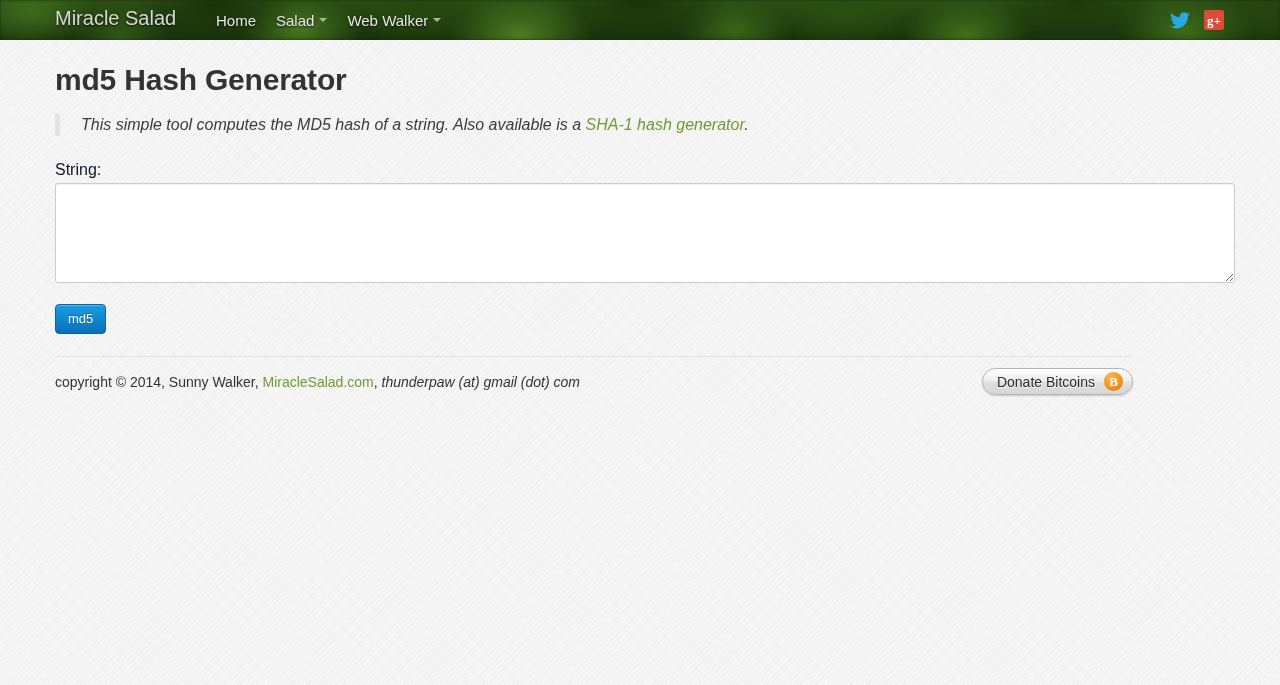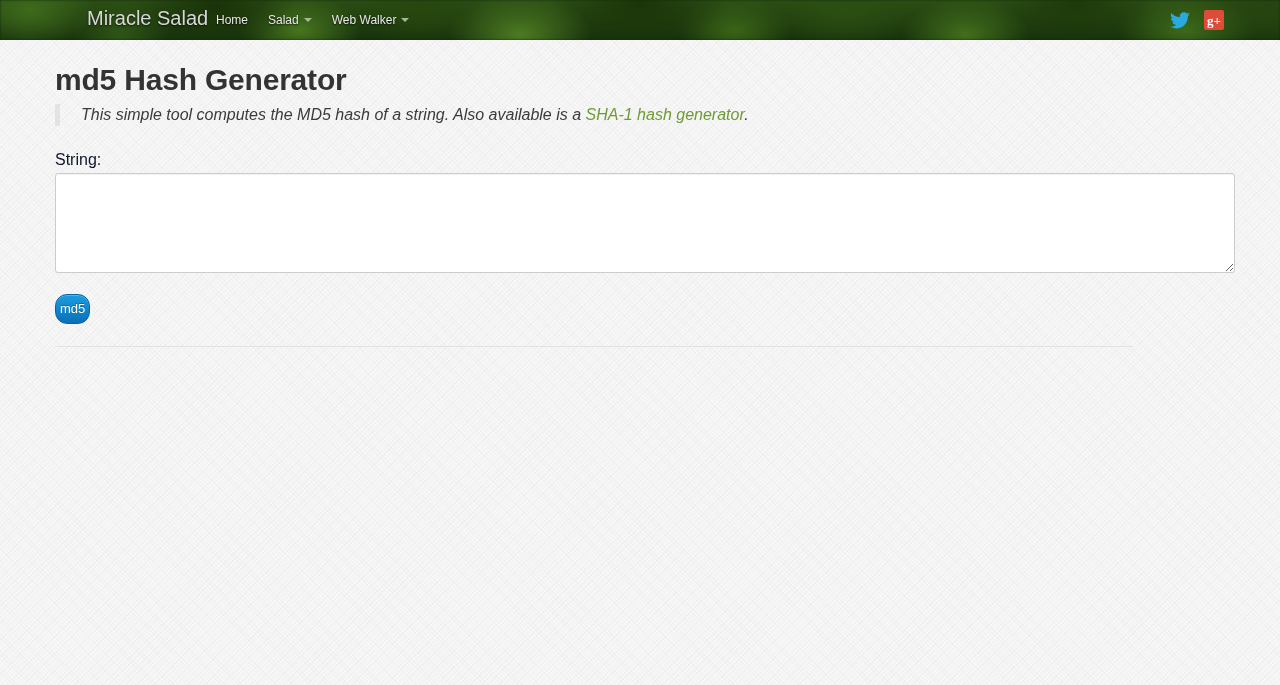--- a/index.html
+++ b/index.html
@@ -55,36 +55,35 @@
     height: 40px;
   }
   .navbar-brand {
     position: absolute;
     left: 55px; top: 7px;
     font-size: 20px;
     color: #d8d8d8;
     text-shadow: 0 1px 2px rgba(0,0,0,0.7);
     white-space: nowrap;
     cursor: pointer;
-    margin-left: 32px;
   }
   .nav-links {
     position: absolute;
     left: 206px; top: 0;
     height: 40px;
     display: flex;
     align-items: center;
   }
   .nav-item {
     display: flex;
     align-items: center;
     height: 40px;
     padding: 0 10px;
     color: #e8e8e8;
-    font-size: 12px;
+    font-size: 15px;
     text-shadow: 0 1px 2px rgba(0,0,0,0.75);
     cursor: pointer;
     white-space: nowrap;
   }
   .caret {
     display: inline-block;
     width: 0; height: 0;
     margin-left: 5px;
     border-left: 4px solid transparent;
     border-right: 4px solid transparent;
@@ -123,21 +122,21 @@
   .page-title {
     margin: 0;
     padding-top: 22px;
     font-size: 30px;
     font-weight: bold;
     line-height: 36px;
     color: #333333;
     letter-spacing: -0.2px;
   }
   .lead-quote {
-    margin: 6px 0 0 0;
+    margin: 16px 0 0 0;
     padding: 0 0 0 21px;
     border-left: 5px solid #e3e3e3;
   }
   .lead-quote p {
     margin: 0;
     font-size: 16px;
     font-style: italic;
     line-height: 22px;
     color: #3b3b3b;
   }
@@ -166,28 +165,28 @@
     font-family: "Liberation Sans", sans-serif;
     font-size: 14px;
     color: #555555;
     resize: both;
     outline: none;
     box-shadow: inset 0 1px 1px rgba(0,0,0,0.055);
   }
   .btn-primary {
     margin-top: 21px;
     display: inline-block;
-    padding: 5px 4px;
+    padding: 5px 12px;
     font-family: "Liberation Sans", sans-serif;
     font-size: 13px;
     color: #ffffff;
     text-shadow: 0 -1px 0 rgba(0,0,0,0.28);
     background: linear-gradient(to bottom, #1a9ee0 0%, #0a6fb8 100%);
     border: 1px solid #0a63a4;
-    border-radius: 12px;
+    border-radius: 4px;
     cursor: pointer;
     line-height: 18px;
     box-shadow: inset 0 1px 0 rgba(255,255,255,0.25);
   }
 
   hr.divider {
     margin: 22px 0 0 0;
     border: 0;
     border-top: 1px solid #e2e2e2;
     height: 1px;
@@ -289,14 +288,22 @@
   <div class="form-area">
     <label class="field-label">String:</label>
     <textarea class="string-textarea" placeholder="" style=""></textarea>
     <div>
       <button class="btn-primary">md5</button>
     </div>
   </div>
 
   <hr class="divider">
 
+  <div class="footer">
+    <div class="copyright"><span>copyright © 2014, Sunny Walker, </span><a class="link-green">MiracleSalad.com</a><span>, </span><span class="email">thunderpaw (at) gmail (dot) com</span></div>
+
+    <div class="donate-btn">
+      <span class="donate-label">Donate Bitcoins</span>
+      <span class="bitcoin-icon">B</span>
+    </div>
+  </div>
 
 </div>
 
 </body></html>

